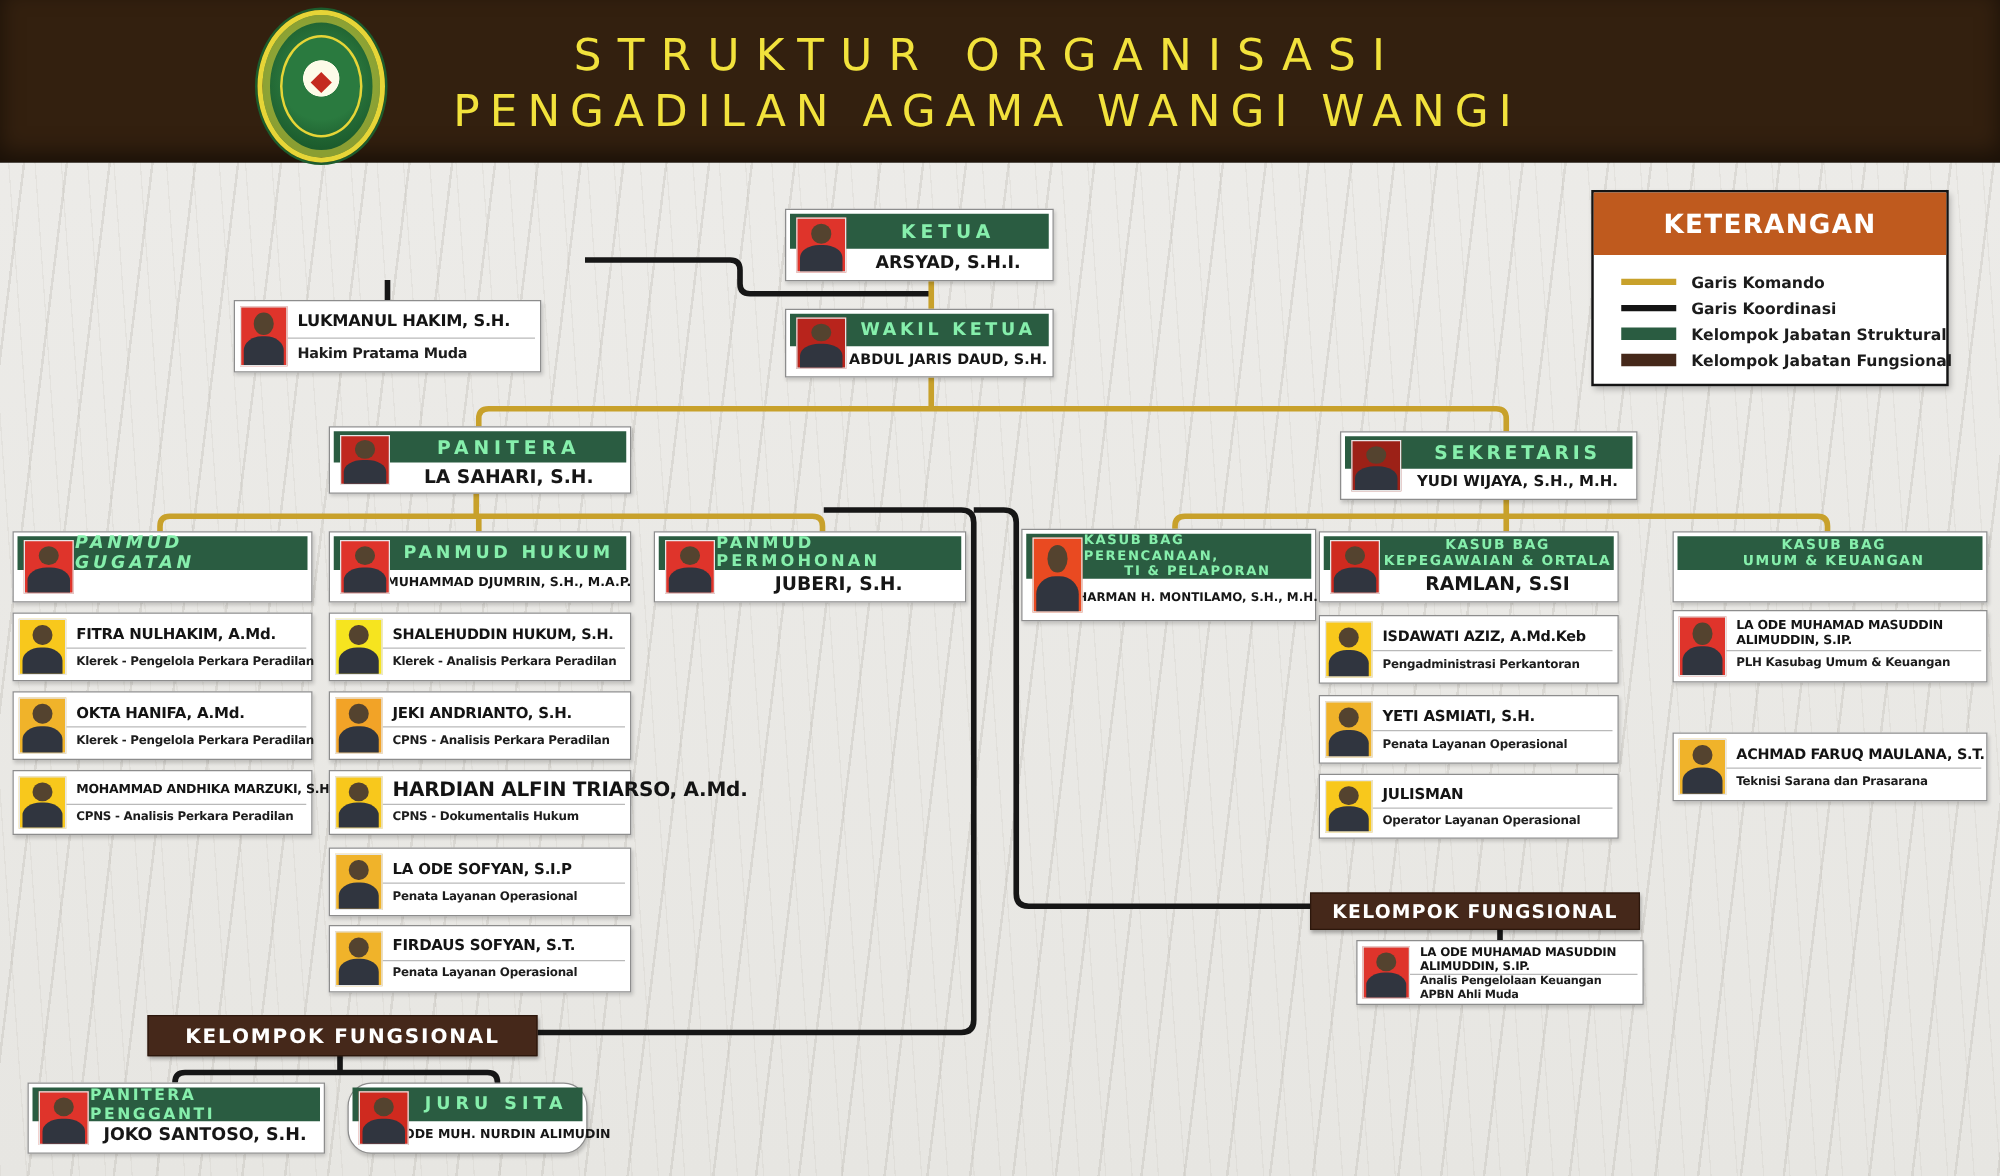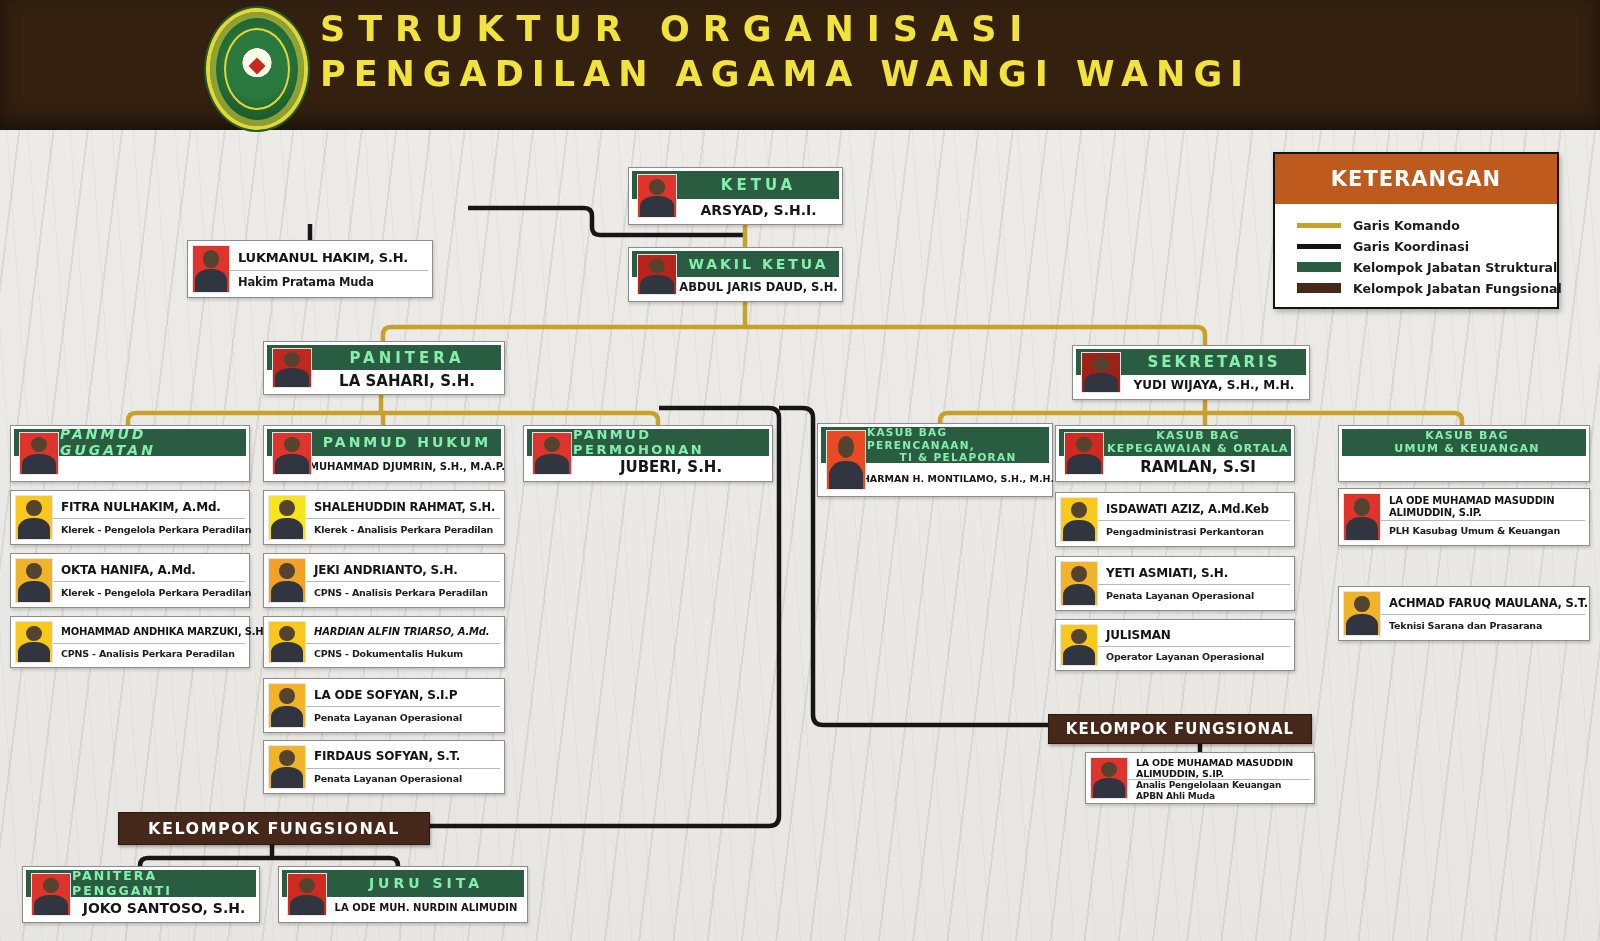--- a/index.html
+++ b/index.html
@@ -15,21 +15,21 @@
   #wood{
     position:absolute;left:0;top:0;width:1600px;height:130px;
     background:
       radial-gradient(ellipse 420px 50px at 12% 35%, rgba(0,0,0,.35), rgba(0,0,0,0) 70%),
       radial-gradient(ellipse 500px 60px at 78% 70%, rgba(0,0,0,.28), rgba(0,0,0,0) 70%),
       repeating-linear-gradient(178.5deg, #462c18 0 6px, #33200f 6px 9px, #503category 0 0),
       repeating-linear-gradient(179deg, #452b17 0 7px, #311d0e 7px 10px, #543722 10px 15px, #27160a 15px 18px);
     background-color:#33200f;
     box-shadow:inset 0 -8px 18px rgba(0,0,0,.5);
   }
-  #titles{position:absolute;left:320px;top:8px;width:940px;text-align:left;color:#f2e23c;font-weight:bold;}
+  #titles{position:absolute;left:320px;top:24px;width:940px;text-align:center;color:#f2e23c;font-weight:normal;}
   #title1{font-size:35px;letter-spacing:13px;line-height:1.2;}
   #title2{font-size:35px;letter-spacing:8px;line-height:1.2;margin-top:3px;}
   
   #logo{position:absolute;left:206px;top:8px;width:94px;height:114px;border-radius:50%;
     background:radial-gradient(circle at 50% 45%, #2c7a3f 0 30%, #1c5c2d 70%);
     border:4px solid #e6d537;box-shadow:0 0 0 2px #1c5c2d, inset 0 0 0 6px rgba(230,213,55,.55);}
   #logo .inner{position:absolute;left:14px;top:16px;right:14px;bottom:16px;border-radius:50%;
     border:2px solid #e6d537;background:radial-gradient(circle at 50% 42%, #fdfbe8 0 26%, #2a7a3f 27% 60%, #1c5c2d 100%);}
   #logo .gem{position:absolute;left:41px;top:48px;width:12px;height:12px;background:#c42a1f;transform:rotate(45deg);}
   
@@ -186,35 +186,35 @@
   </div>
 
   <div class="card head" style="left:263px;top:425px;width:242px;height:57px;">
     <div class="hc-top" style="font-size:14px;letter-spacing:3px;">PANMUD HUKUM</div>
     <div class="hc-name" style="font-size:10px;">MUHAMMAD DJUMRIN, S.H., M.A.P.</div>
     <div class="photo hc-photo" style="background: rgb(223, 52, 43);"></div>
   </div>
   <div class="card staff" style="left:263px;top:490px;width:242px;height:55px;">
     <div class="photo" style="background: rgb(246, 228, 31);"></div>
     <div class="rows">
-      <div class="r name" style="font-size:11.5px;">SHALEHUDDIN RAHMAT, S.H.</div>
+      <div class="r name" style="font-size:11.5px;">SHALEHUDDIN HUKUM, S.H.</div>
       <div class="r role">Klerek - Analisis Perkara Peradilan</div>
     </div>
   </div>
   <div class="card staff" style="left:263px;top:553px;width:242px;height:55px;">
     <div class="photo" style="background: rgb(242, 163, 39);"></div>
     <div class="rows">
       <div class="r name">JEKI ANDRIANTO, S.H.</div>
       <div class="r role">CPNS - Analisis Perkara Peradilan</div>
     </div>
   </div>
   <div class="card staff" style="left:263px;top:616px;width:242px;height:52px;">
     <div class="photo" style="background: rgb(248, 200, 28);"></div>
     <div class="rows">
-      <div class="r name" style="font-size:10px;font-style:italic;">HARDIAN ALFIN TRIARSO, A.Md.</div>
+      <div class="r name" style="font-size:16px;">HARDIAN ALFIN TRIARSO, A.Md.</div>
       <div class="r role">CPNS - Dokumentalis Hukum</div>
     </div>
   </div>
   <div class="card staff" style="left:263px;top:678px;width:242px;height:55px;">
     <div class="photo" style="background: rgb(240, 179, 42);"></div>
     <div class="rows">
       <div class="r name">LA ODE SOFYAN, S.I.P</div>
       <div class="r role">Penata Layanan Operasional</div>
     </div>
   </div>
@@ -301,19 +301,19 @@
       <div class="r role" style="font-size:9px;">Analis Pengelolaan Keuangan APBN Ahli Muda</div>
     </div>
   </div>
 
   <div class="banner" style="left:118px;top:812px;width:312px;height:33px;font-size:16px;letter-spacing:1.5px;">KELOMPOK FUNGSIONAL</div>
   <div class="card head" style="left:22px;top:866px;width:238px;height:57px;">
     <div class="hc-top" style="font-size:12.5px;letter-spacing:2px;">PANITERA PENGGANTI</div>
     <div class="hc-name" style="font-size:14px;">JOKO SANTOSO, S.H.</div>
     <div class="photo hc-photo" style="background: rgb(223, 52, 43);"></div>
   </div>
-  <div class="card head" style="left:278px;top:866px;width:250px;height:57px;">
+  <div class="card head" style="left:278px;top:866px;width:192px;height:57px;border-radius:19px;">
     <div class="hc-top" style="font-size:14px;letter-spacing:4px;">JURU SITA</div>
     <div class="hc-name" style="font-size:10px;">LA ODE MUH. NURDIN ALIMUDIN</div>
     <div class="photo hc-photo" style="background: rgb(207, 42, 31);"></div>
   </div>
 
 </div>
 
 </body></html>

